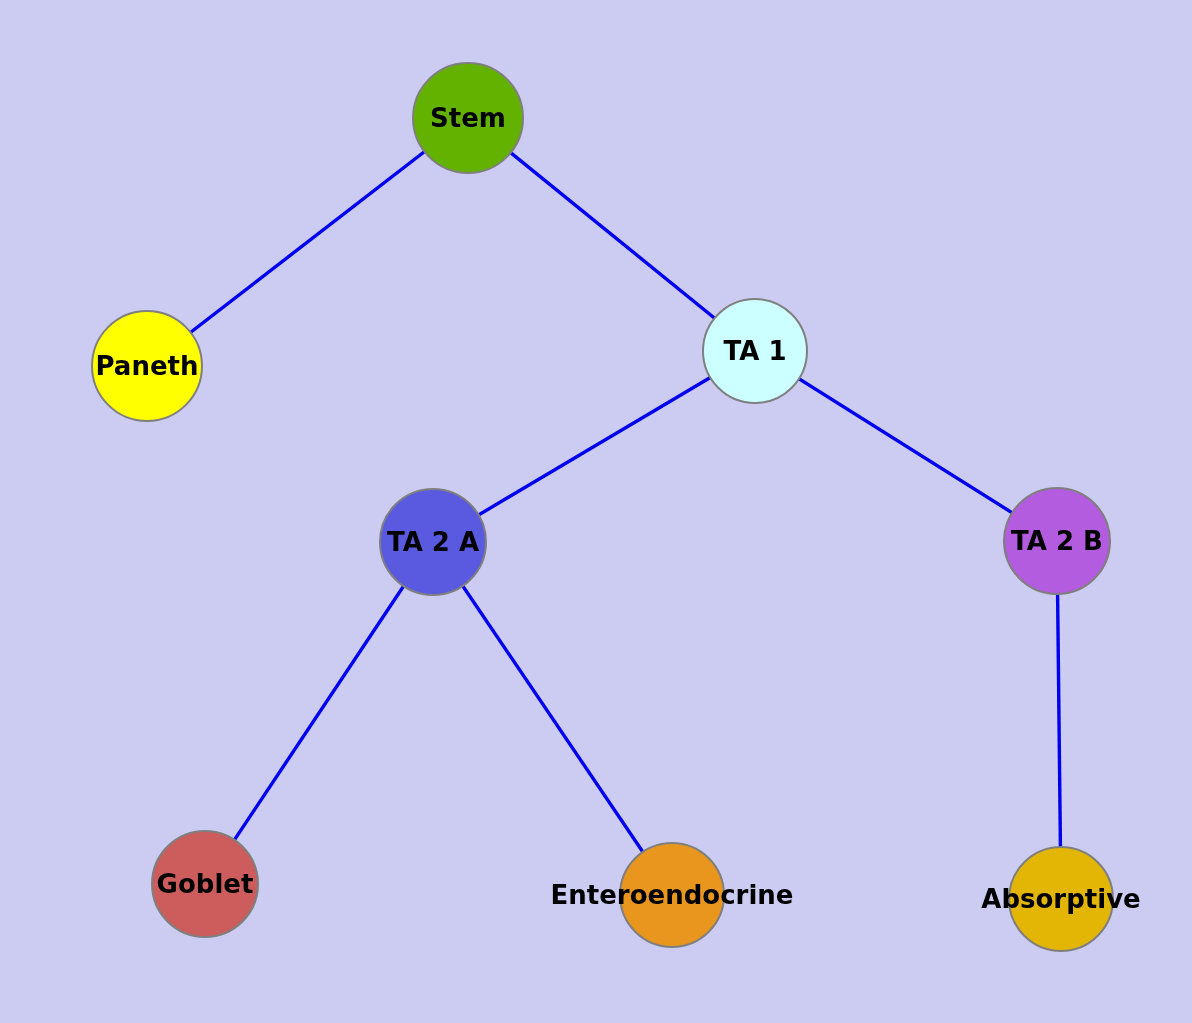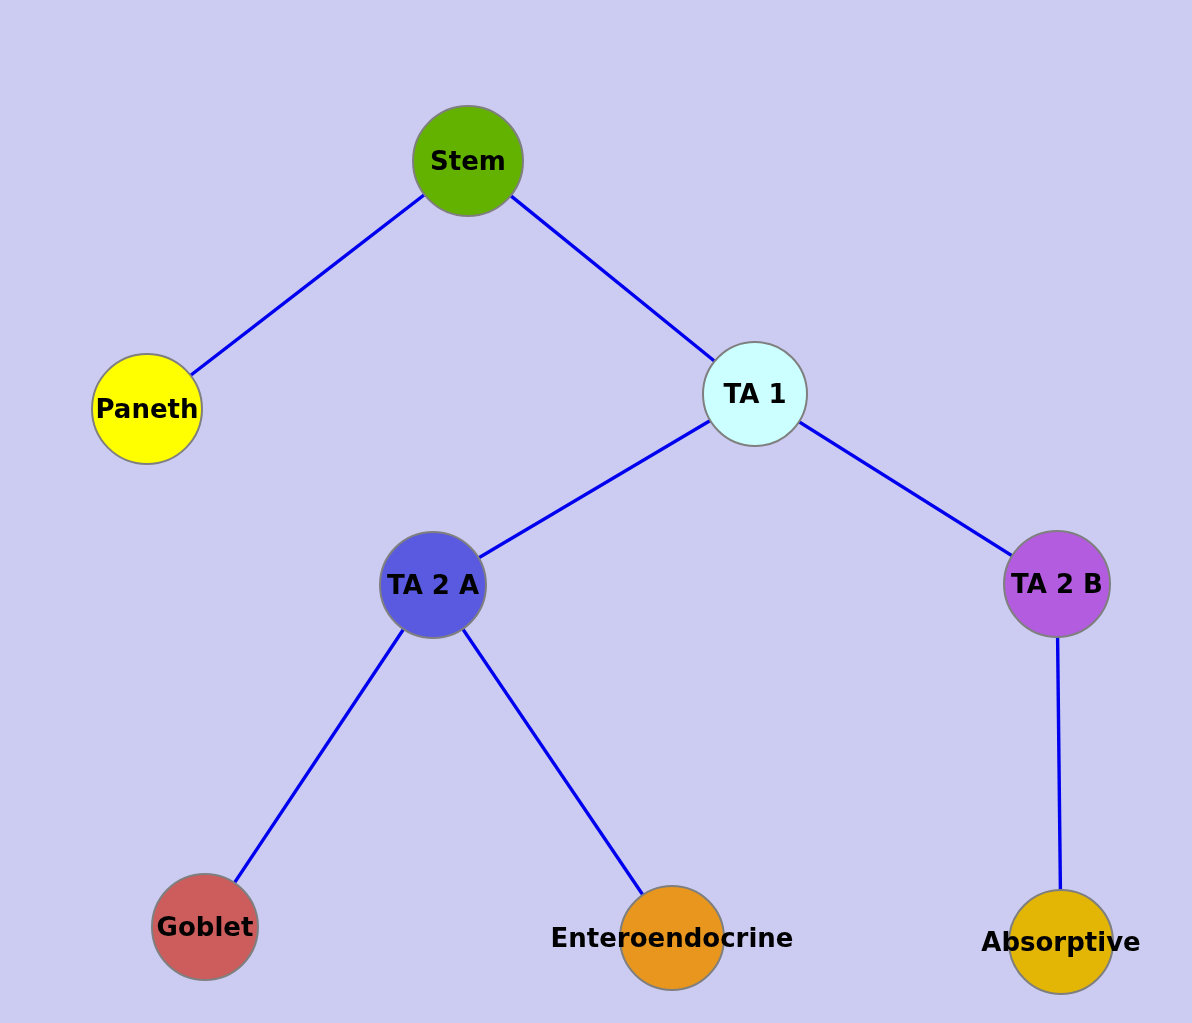--- a/index.html
+++ b/index.html
@@ -10,21 +10,20 @@
   body {
     width: 1192px;
     height: 1023px;
     overflow: hidden;
     font-family: "DejaVu Sans", "Liberation Sans", sans-serif;
   }
   .canvas {
     position: relative;
     width: 1192px;
     height: 776px;
-    margin-top: 43px;
   }
   svg { display: block; }
   .node-label {
     font-family: "DejaVu Sans", "Liberation Sans", sans-serif;
     font-weight: bold;
     font-size: 26px;
   }
 </style>
 </head>
 <body>

